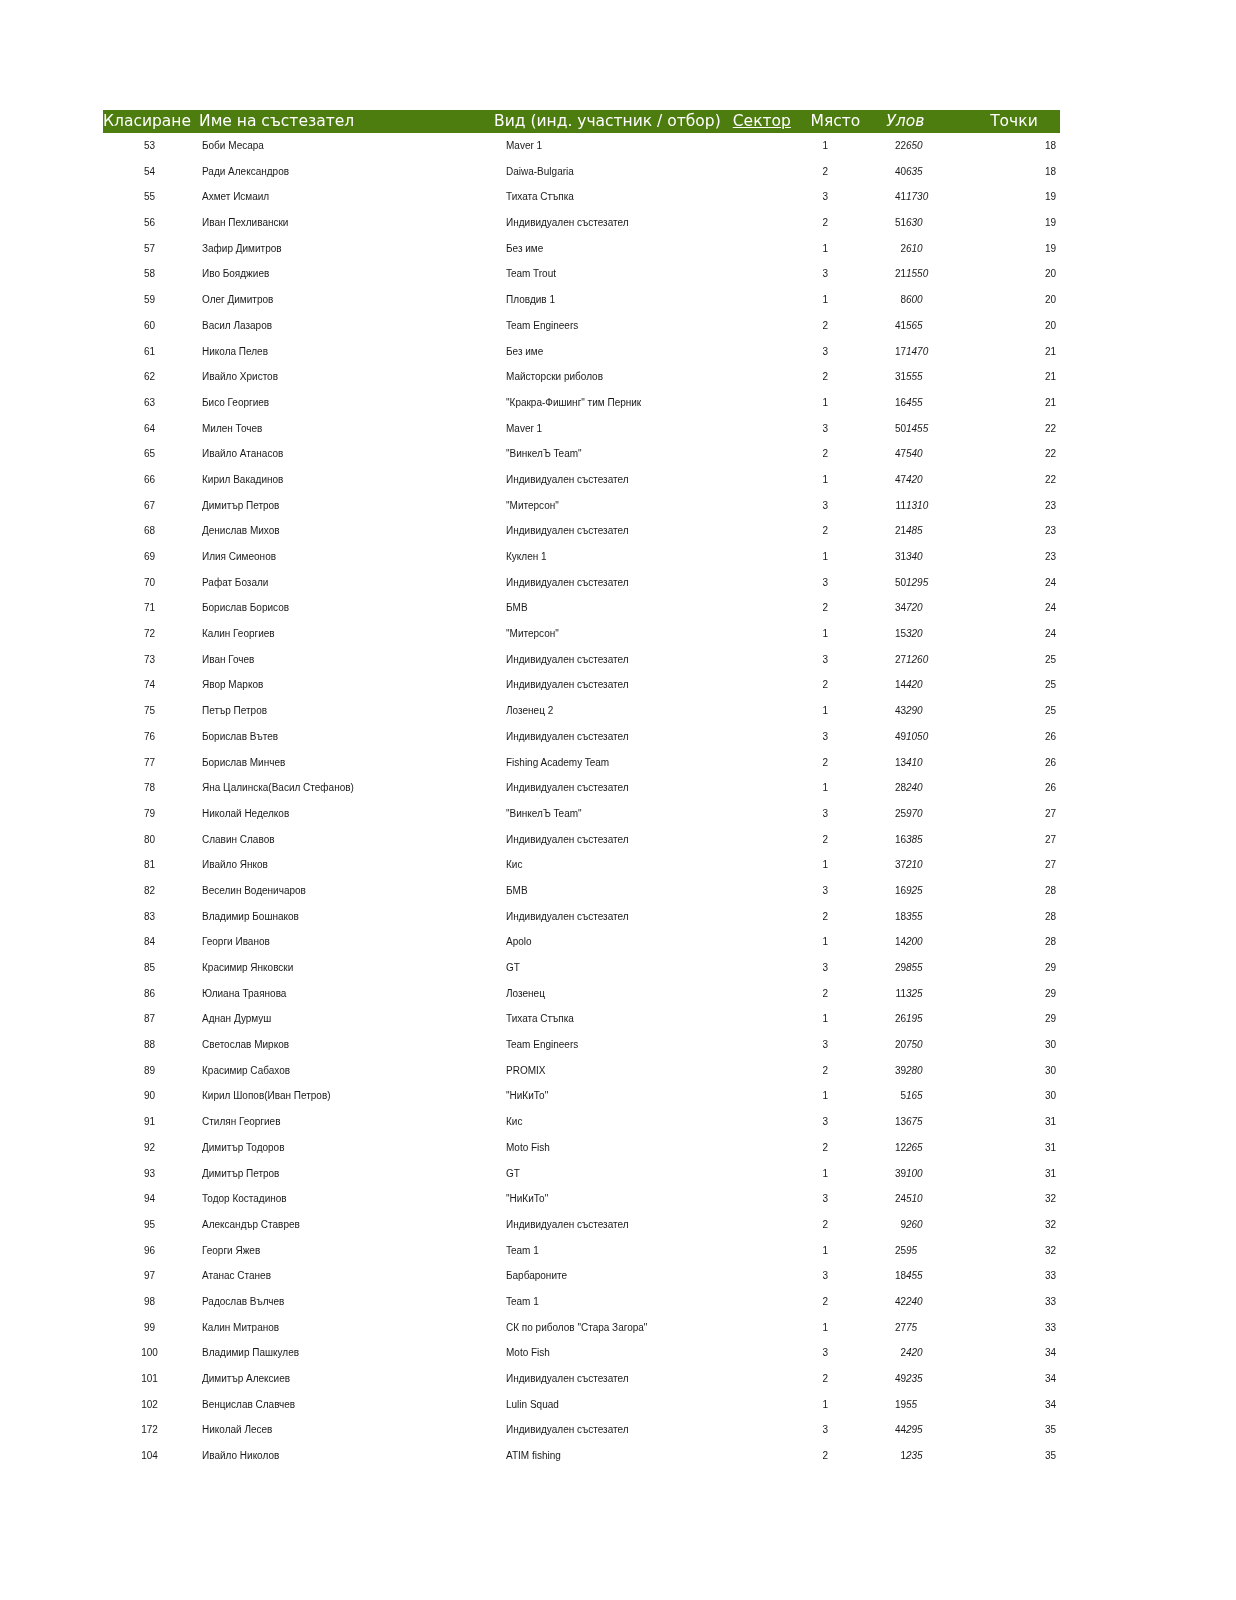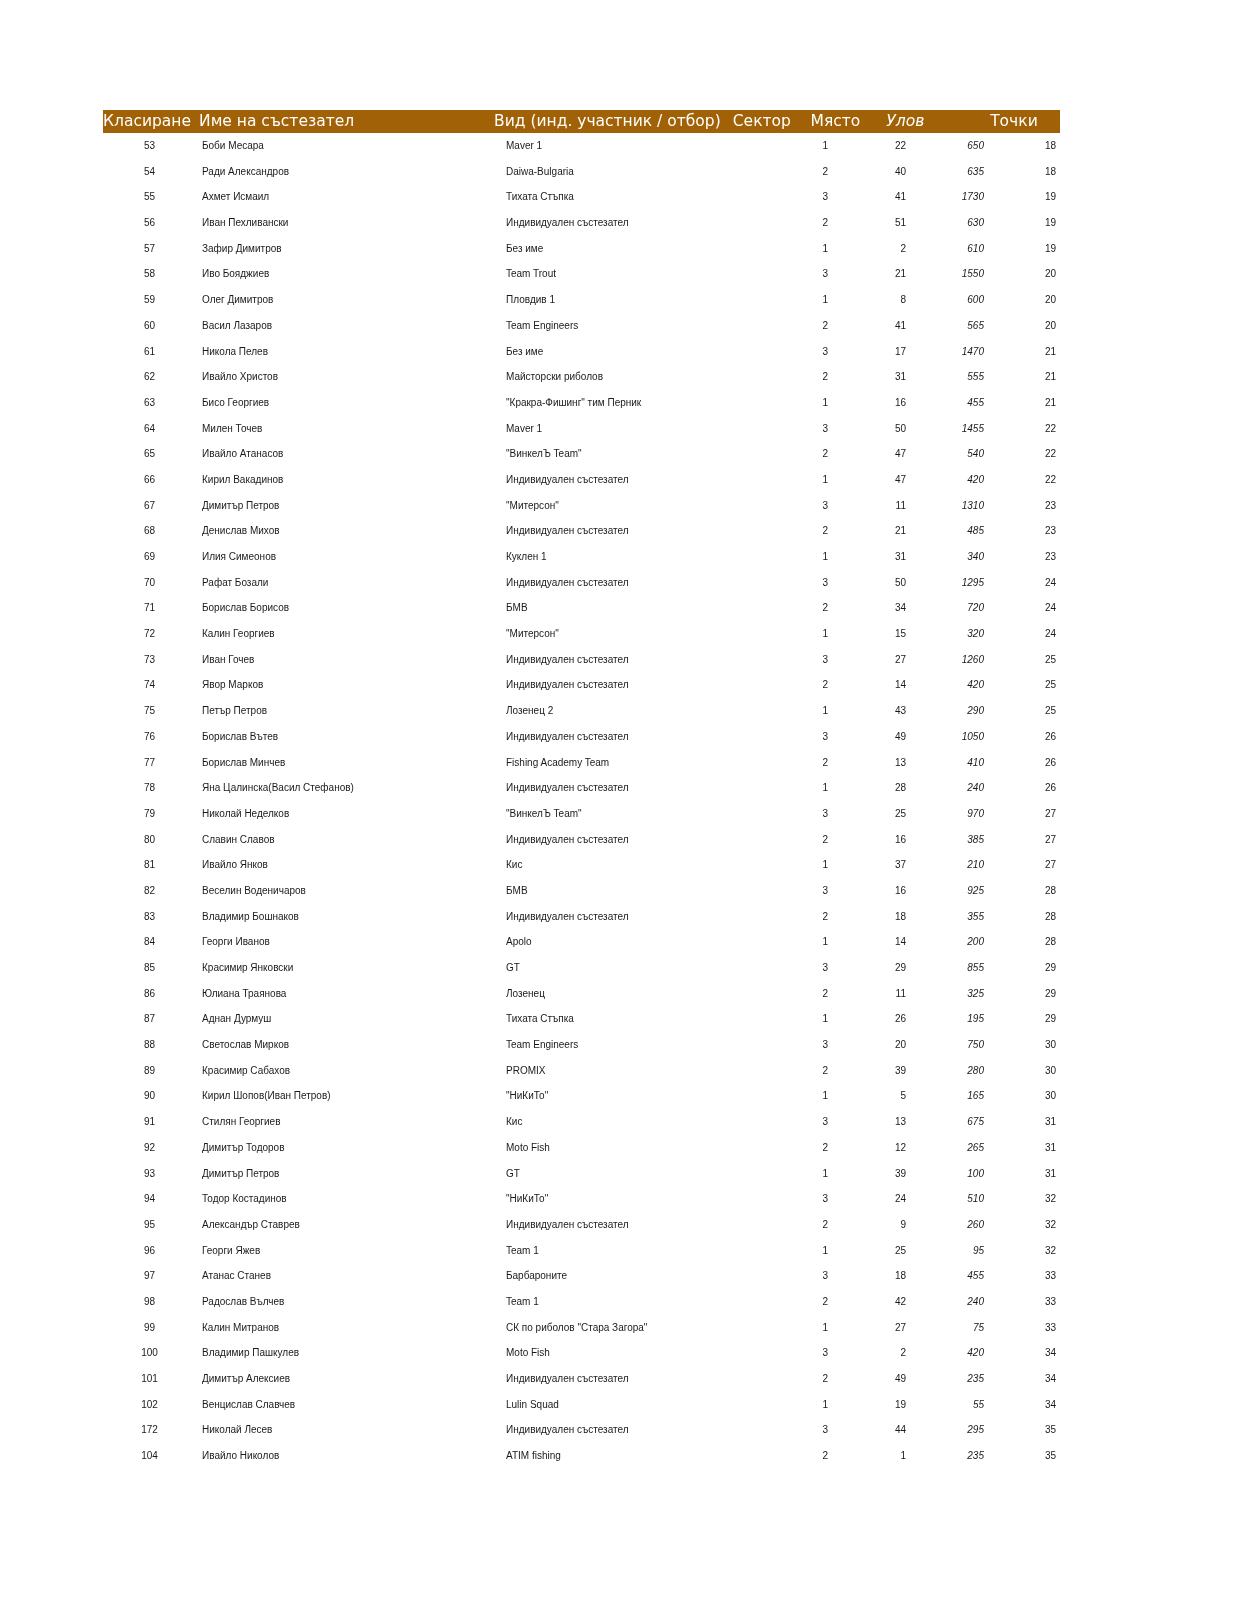--- a/index.html
+++ b/index.html
@@ -17,21 +17,21 @@
     }
     .sheet {
       position: absolute;
       left: 103px;
       top: 110px;
       width: 957px;
     }
     .hdr {
       display: flex;
       height: 23px;
-      background: #a16207;
+      background: #4d7c0f;
       color: #ffffff;
       font-family: "DejaVu Sans", "Liberation Sans", sans-serif;
       font-size: 15.5px;
       line-height: 23px;
       white-space: nowrap;
     }
     .row {
       display: flex;
       height: 25.7px;
       line-height: 25.7px;
@@ -48,31 +48,31 @@
     .c-name   { width: 304px; }
     .c-team   { width: 246px; }
     .c-sector { width: 76px; }
     .c-place  { width: 78px; }
     .c-catch  { width: 78px; font-style: italic; }
     .c-points { width: 76px; }
 
     .hdr .c-rank   { padding-left: 0px; }
     .hdr .c-name   { padding-left: 0px; }
     .hdr .c-team   { padding-left: 0px; }
-    .hdr .c-sector { padding-left: 0px; }
+    .hdr .c-sector { padding-left: 0px; text-decoration: underline; }
     .hdr .c-place  { padding-left: 4px; }
     .hdr .c-catch  { padding-left: 4px; }
     .hdr .c-points { padding-left: 4px; margin-left: 28px; }
 
     .row .c-rank   { text-align: center; padding-right: 6px; }
     .row .c-name   { text-align: left; }
     .row .c-team   { text-align: left; }
     .row .c-sector { text-align: right; padding-right: 0px; }
     .row .c-place  { text-align: right; padding-right: 0px; }
-    .row .c-catch  { text-align: right; padding-right: 0px; }
+    .row .c-catch  { text-align: left; padding-right: 0px; }
     .row .c-points { text-align: right; padding-right: 4px; }
   </style>
 </head>
 <body>
 
 <div class="sheet">
   <div class="hdr">
     <div class="c c-rank">Класиране</div>
     <div class="c c-name">Име на състезател</div>
     <div class="c c-team">Вид (инд. участник / отбор)</div>

